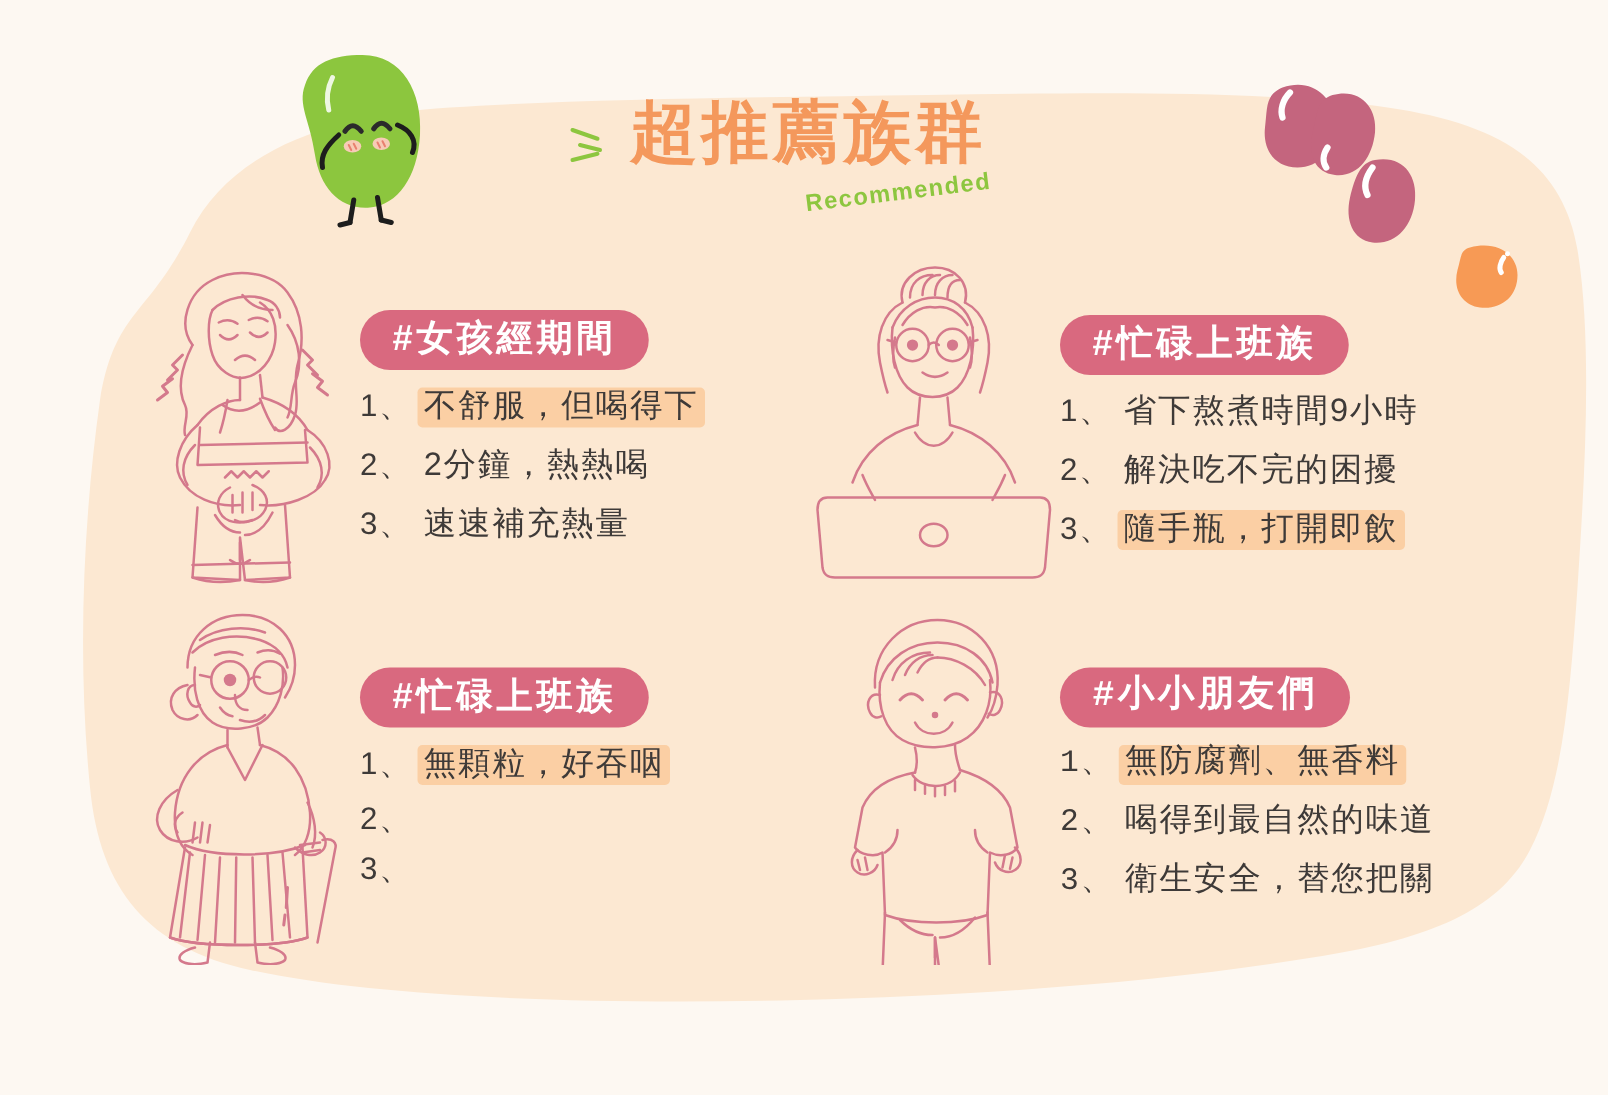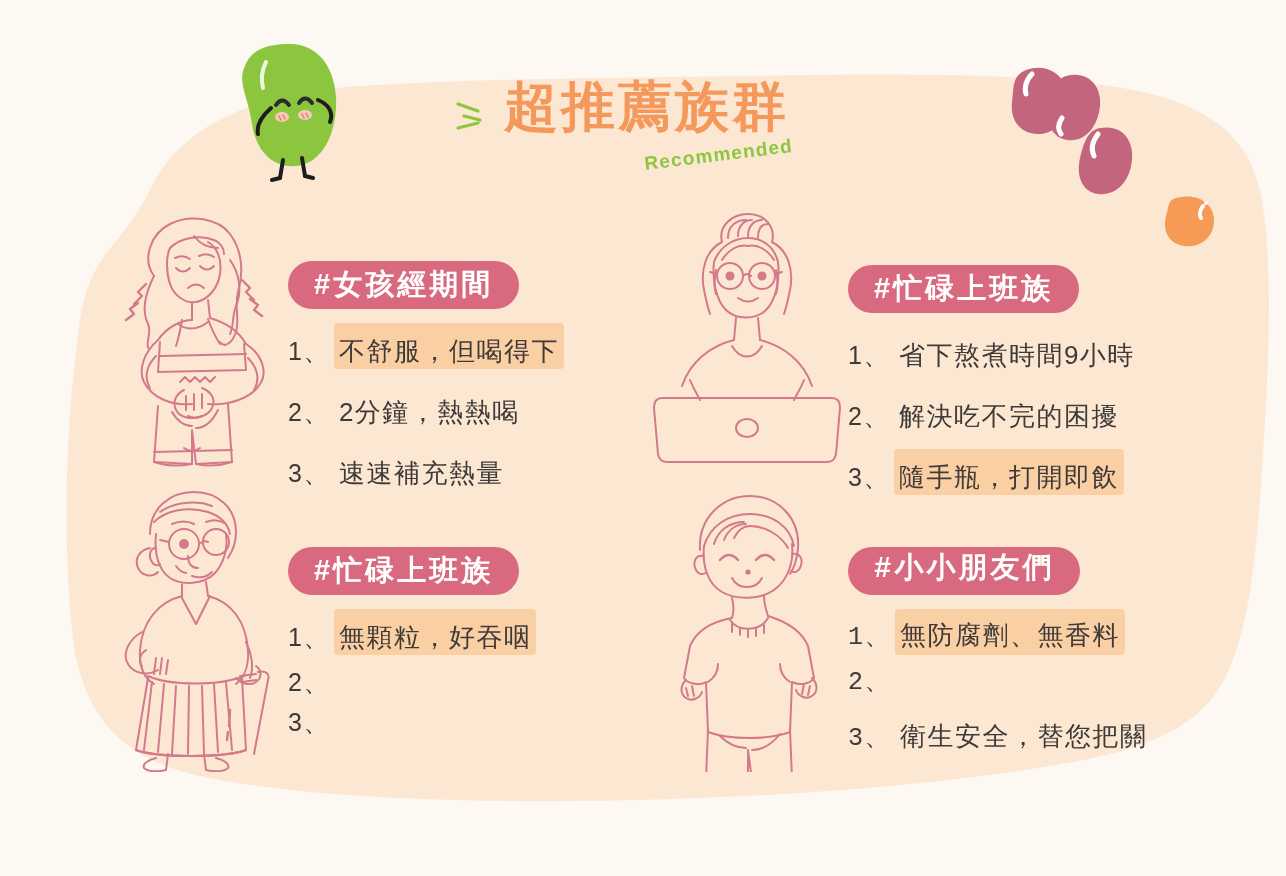--- a/index.html
+++ b/index.html
@@ -104,21 +104,20 @@
     width: 190px;
     height: 290px;
   }
   .figure svg { display: block; }
 
   .textcol {
     position: absolute;
     left: 192px;
     top: 48px;
     width: 368px;
-    margin-top: 13px;
   }
   .g2 .textcol, .g4 .textcol { left: 196px; top: 52px; }
   .g3 .textcol { top: 52px; }
   .g4 .textcol { top: 52px; font-family: Liberation Mono, monospace; }
 
   .badge {
     display: inline-block;
     background: #d9697f;
     color: #ffffff;
     font-size: 29px;
@@ -144,21 +143,21 @@
     white-space: nowrap;
   }
   .item-num {
     flex: 0 0 auto;
     margin-right: 4px;
     color: #3e3a38;
     font-size: 25px;
   }
   .item-text {
     flex: 0 0 auto;
-    padding: 15px 5px 5px 5px;
+    padding: 1px 5px 5px 5px;
     border-radius: 4px;
     text-align: center;
   }
   .item.hl .item-text {
     background: #fbcfa4;
   }
 </style>
 </head>
 <body>
 
@@ -558,20 +557,21 @@
       </div>
       <div class="textcol">
         <div class="badge">#小小朋友們</div>
         <div class="items">
           <div class="item hl">
             <span class="item-num">1、</span>
             <span class="item-text">無防腐劑、無香料</span>
           </div>
           <div class="item">
             <span class="item-num">2、</span>
+            <span class="item-text">喝得到最自然的味道</span>
           </div>
           <div class="item">
             <span class="item-num">3、</span>
             <span class="item-text">衛生安全，替您把關</span>
           </div>
         </div>
       </div>
     </div>
   </div>
 

